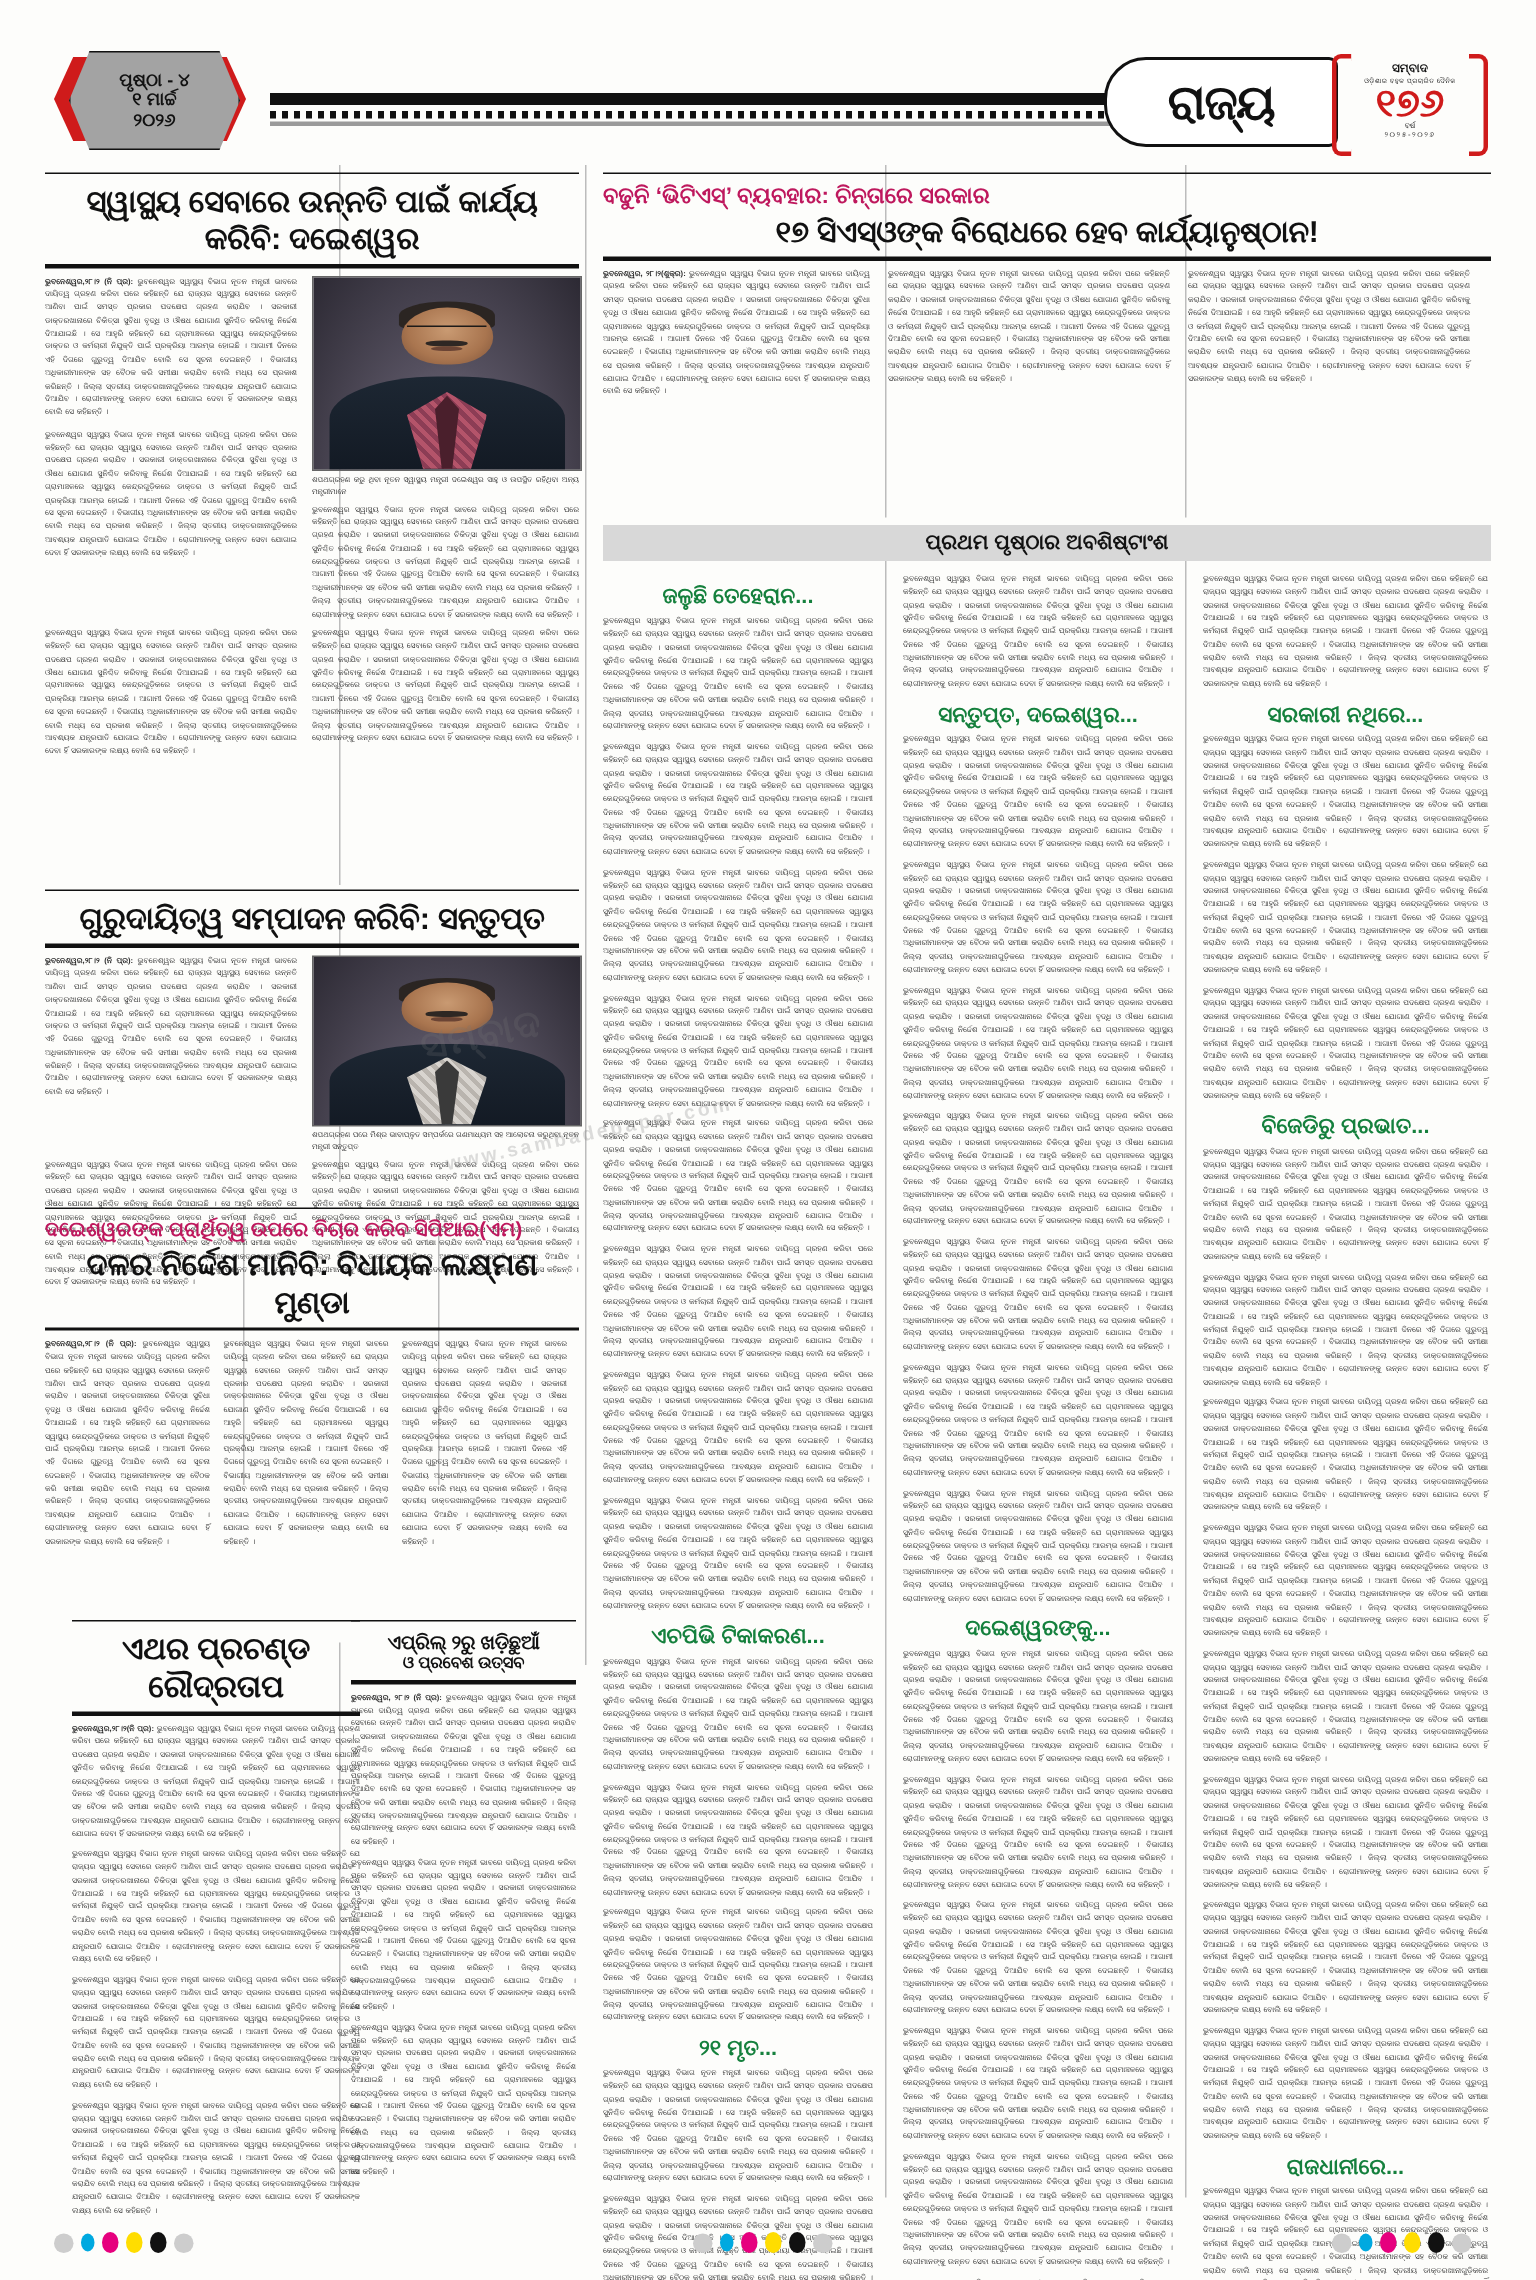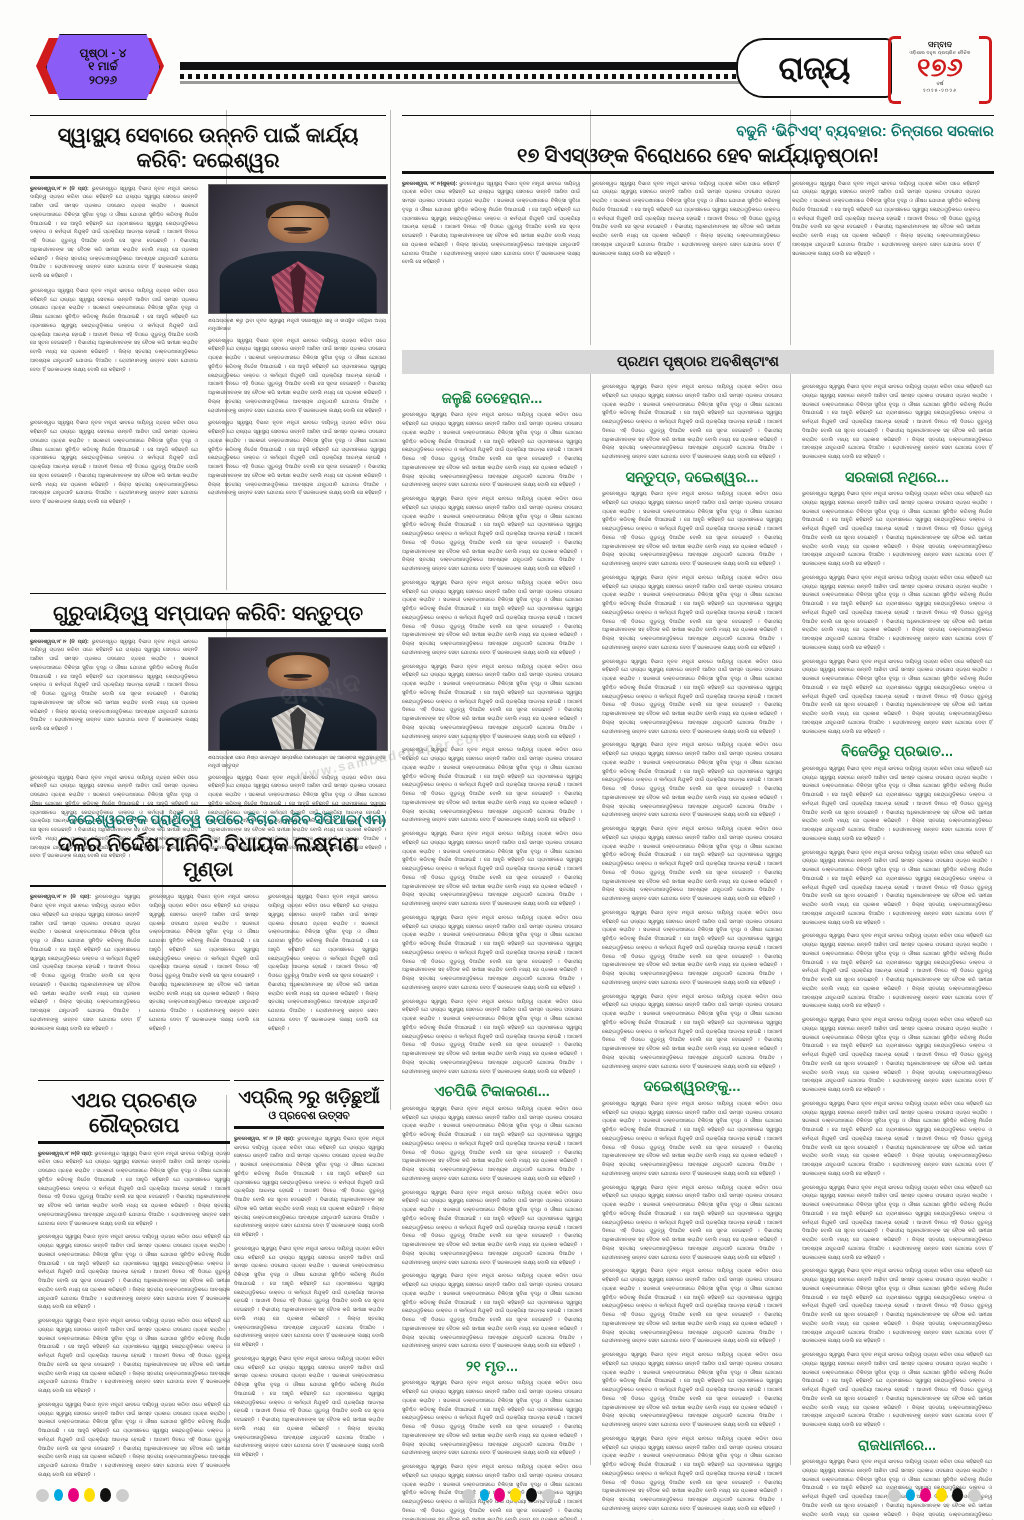--- a/index.html
+++ b/index.html
@@ -33,21 +33,21 @@
   .page-tag{
     position:absolute;left:6px;top:0px;width:128px;height:64px;
   }
   .page-tag .redshape{
     position:absolute;left:0;top:4px;width:128px;height:56px;
     background:#cf1b1b;
     clip-path:polygon(10% 0,90% 0,100% 50%,90% 100%,10% 100%,0 50%);
   }
   .page-tag .whiteshape{
     position:absolute;left:10px;top:0px;width:112px;height:64px;
-    background:#8b5cf6;border:1.5px solid #111;
+    background:#a3a3a3;border:1.5px solid #111;
     clip-path:polygon(12% 0,88% 0,100% 50%,88% 100%,12% 100%,0 50%);
     display:flex;flex-direction:column;align-items:center;justify-content:center;
     line-height:1.12;
   }
   .page-tag .pt-line{font-size:12px;color:#111;font-weight:bold;}
   .section-wrap{
     position:absolute;right:0px;top:-2px;width:268px;height:70px;
   }
   .section-name{
     position:absolute;left:10px;top:6px;width:152px;height:56px;
@@ -77,22 +77,22 @@
   .vline{position:absolute;top:0;width:1px;background:#bcbcbc;}
 
   .col{position:absolute;}
 
   h1.head{
     margin:0;font-size:20.5px;font-weight:bold;color:#111;
     text-align:center;line-height:1.22;letter-spacing:-.2px;
   }
   h1.head.big{font-size:20px;}
   .kicker{
-    margin:0 0 2px 0;font-size:13.5px;font-weight:bold;color:#0f766e;
-    text-align:right;line-height:1.25;
+    margin:0 0 2px 0;font-size:13.5px;font-weight:bold;color:#be185d;
+    text-align:left;line-height:1.25;
   }
   .hr-thin{height:1px;background:#111;margin:5px 0 6px;}
   .hr-thick{height:2.5px;background:#111;margin:4px 0 5px;}
 
   .jump-title{
     font-size:14.5px;font-weight:bold;color:#15803d;text-align:center;
     margin:8px 0 3px;line-height:1.2;
   }
   .band{
     background:#d8d8d8;text-align:center;font-size:14px;font-weight:bold;
@@ -299,36 +299,36 @@
       <div style="display:flex;gap:9px;">
         <div style="width:110px;" class="bodytext">
           <span class="dateline">ଭୁବନେଶ୍ୱର,୨୮।୨ (ନି ପ୍ର):</span>
           <span>ଭୁବନେଶ୍ୱର ସ୍ୱାସ୍ଥ୍ୟ ବିଭାଗ ନୂତନ ମନ୍ତ୍ରୀ ଭାବରେ ଦାୟିତ୍ୱ ଗ୍ରହଣ କରିବା ପରେ କହିଛନ୍ତି ଯେ ରାଜ୍ୟର ସ୍ୱାସ୍ଥ୍ୟ ସେବାରେ ଉନ୍ନତି ଆଣିବା ପାଇଁ ସମସ୍ତ ପ୍ରକାର ପଦକ୍ଷେପ ଗ୍ରହଣ କରାଯିବ । ସରକାରୀ ଡାକ୍ତରଖାନାରେ ଚିକିତ୍ସା ସୁବିଧା ବୃଦ୍ଧି ଓ ଔଷଧ ଯୋଗାଣ ସୁନିଶ୍ଚିତ କରିବାକୁ ନିର୍ଦ୍ଦେଶ ଦିଆଯାଇଛି । ସେ ଆହୁରି କହିଛନ୍ତି ଯେ ଗ୍ରାମାଞ୍ଚଳରେ ସ୍ୱାସ୍ଥ୍ୟ କେନ୍ଦ୍ରଗୁଡ଼ିକରେ ଡାକ୍ତର ଓ କର୍ମଚାରୀ ନିଯୁକ୍ତି ପାଇଁ ପ୍ରକ୍ରିୟା ଆରମ୍ଭ ହୋଇଛି । ଆଗାମୀ ଦିନରେ ଏହି ଦିଗରେ ଗୁରୁତ୍ୱ ଦିଆଯିବ ବୋଲି ସେ ସୂଚନା ଦେଇଛନ୍ତି । ବିଭାଗୀୟ ଅଧିକାରୀମାନଙ୍କ ସହ ବୈଠକ କରି ସମୀକ୍ଷା କରାଯିବ ବୋଲି ମଧ୍ୟ ସେ ପ୍ରକାଶ କରିଛନ୍ତି । ଜିଲ୍ଲା ସ୍ତରୀୟ ଡାକ୍ତରଖାନାଗୁଡ଼ିକରେ ଆବଶ୍ୟକ ଯନ୍ତ୍ରପାତି ଯୋଗାଇ ଦିଆଯିବ । ରୋଗୀମାନଙ୍କୁ ଉନ୍ନତ ସେବା ଯୋଗାଇ ଦେବା ହିଁ ସରକାରଙ୍କ ଲକ୍ଷ୍ୟ ବୋଲି ସେ କହିଛନ୍ତି ।</span>
         </div>
         <div style="width:110px;" class="bodytext">ଭୁବନେଶ୍ୱର ସ୍ୱାସ୍ଥ୍ୟ ବିଭାଗ ନୂତନ ମନ୍ତ୍ରୀ ଭାବରେ ଦାୟିତ୍ୱ ଗ୍ରହଣ କରିବା ପରେ କହିଛନ୍ତି ଯେ ରାଜ୍ୟର ସ୍ୱାସ୍ଥ୍ୟ ସେବାରେ ଉନ୍ନତି ଆଣିବା ପାଇଁ ସମସ୍ତ ପ୍ରକାର ପଦକ୍ଷେପ ଗ୍ରହଣ କରାଯିବ । ସରକାରୀ ଡାକ୍ତରଖାନାରେ ଚିକିତ୍ସା ସୁବିଧା ବୃଦ୍ଧି ଓ ଔଷଧ ଯୋଗାଣ ସୁନିଶ୍ଚିତ କରିବାକୁ ନିର୍ଦ୍ଦେଶ ଦିଆଯାଇଛି । ସେ ଆହୁରି କହିଛନ୍ତି ଯେ ଗ୍ରାମାଞ୍ଚଳରେ ସ୍ୱାସ୍ଥ୍ୟ କେନ୍ଦ୍ରଗୁଡ଼ିକରେ ଡାକ୍ତର ଓ କର୍ମଚାରୀ ନିଯୁକ୍ତି ପାଇଁ ପ୍ରକ୍ରିୟା ଆରମ୍ଭ ହୋଇଛି । ଆଗାମୀ ଦିନରେ ଏହି ଦିଗରେ ଗୁରୁତ୍ୱ ଦିଆଯିବ ବୋଲି ସେ ସୂଚନା ଦେଇଛନ୍ତି । ବିଭାଗୀୟ ଅଧିକାରୀମାନଙ୍କ ସହ ବୈଠକ କରି ସମୀକ୍ଷା କରାଯିବ ବୋଲି ମଧ୍ୟ ସେ ପ୍ରକାଶ କରିଛନ୍ତି । ଜିଲ୍ଲା ସ୍ତରୀୟ ଡାକ୍ତରଖାନାଗୁଡ଼ିକରେ ଆବଶ୍ୟକ ଯନ୍ତ୍ରପାତି ଯୋଗାଇ ଦିଆଯିବ । ରୋଗୀମାନଙ୍କୁ ଉନ୍ନତ ସେବା ଯୋଗାଇ ଦେବା ହିଁ ସରକାରଙ୍କ ଲକ୍ଷ୍ୟ ବୋଲି ସେ କହିଛନ୍ତି ।</div>
         <div style="width:110px;" class="bodytext">ଭୁବନେଶ୍ୱର ସ୍ୱାସ୍ଥ୍ୟ ବିଭାଗ ନୂତନ ମନ୍ତ୍ରୀ ଭାବରେ ଦାୟିତ୍ୱ ଗ୍ରହଣ କରିବା ପରେ କହିଛନ୍ତି ଯେ ରାଜ୍ୟର ସ୍ୱାସ୍ଥ୍ୟ ସେବାରେ ଉନ୍ନତି ଆଣିବା ପାଇଁ ସମସ୍ତ ପ୍ରକାର ପଦକ୍ଷେପ ଗ୍ରହଣ କରାଯିବ । ସରକାରୀ ଡାକ୍ତରଖାନାରେ ଚିକିତ୍ସା ସୁବିଧା ବୃଦ୍ଧି ଓ ଔଷଧ ଯୋଗାଣ ସୁନିଶ୍ଚିତ କରିବାକୁ ନିର୍ଦ୍ଦେଶ ଦିଆଯାଇଛି । ସେ ଆହୁରି କହିଛନ୍ତି ଯେ ଗ୍ରାମାଞ୍ଚଳରେ ସ୍ୱାସ୍ଥ୍ୟ କେନ୍ଦ୍ରଗୁଡ଼ିକରେ ଡାକ୍ତର ଓ କର୍ମଚାରୀ ନିଯୁକ୍ତି ପାଇଁ ପ୍ରକ୍ରିୟା ଆରମ୍ଭ ହୋଇଛି । ଆଗାମୀ ଦିନରେ ଏହି ଦିଗରେ ଗୁରୁତ୍ୱ ଦିଆଯିବ ବୋଲି ସେ ସୂଚନା ଦେଇଛନ୍ତି । ବିଭାଗୀୟ ଅଧିକାରୀମାନଙ୍କ ସହ ବୈଠକ କରି ସମୀକ୍ଷା କରାଯିବ ବୋଲି ମଧ୍ୟ ସେ ପ୍ରକାଶ କରିଛନ୍ତି । ଜିଲ୍ଲା ସ୍ତରୀୟ ଡାକ୍ତରଖାନାଗୁଡ଼ିକରେ ଆବଶ୍ୟକ ଯନ୍ତ୍ରପାତି ଯୋଗାଇ ଦିଆଯିବ । ରୋଗୀମାନଙ୍କୁ ଉନ୍ନତ ସେବା ଯୋଗାଇ ଦେବା ହିଁ ସରକାରଙ୍କ ଲକ୍ଷ୍ୟ ବୋଲି ସେ କହିଛନ୍ତି ।</div>
       </div>
     </div>
 
-    <div class="col" style="left:8px;top:965px;width:192px;">
+    <div class="col" style="left:18px;top:965px;width:192px;">
       <div class="hr-thin"></div>
       <h1 class="head">ଏଥର ପ୍ରଚଣ୍ଡ ରୌଦ୍ରତାପ</h1>
       <div class="hr-thick"></div>
       <div class="bodytext">
         <span class="dateline">ଭୁବନେଶ୍ୱର,୨୮।୨(ନି ପ୍ର):</span>
         <span>ଭୁବନେଶ୍ୱର ସ୍ୱାସ୍ଥ୍ୟ ବିଭାଗ ନୂତନ ମନ୍ତ୍ରୀ ଭାବରେ ଦାୟିତ୍ୱ ଗ୍ରହଣ କରିବା ପରେ କହିଛନ୍ତି ଯେ ରାଜ୍ୟର ସ୍ୱାସ୍ଥ୍ୟ ସେବାରେ ଉନ୍ନତି ଆଣିବା ପାଇଁ ସମସ୍ତ ପ୍ରକାର ପଦକ୍ଷେପ ଗ୍ରହଣ କରାଯିବ । ସରକାରୀ ଡାକ୍ତରଖାନାରେ ଚିକିତ୍ସା ସୁବିଧା ବୃଦ୍ଧି ଓ ଔଷଧ ଯୋଗାଣ ସୁନିଶ୍ଚିତ କରିବାକୁ ନିର୍ଦ୍ଦେଶ ଦିଆଯାଇଛି । ସେ ଆହୁରି କହିଛନ୍ତି ଯେ ଗ୍ରାମାଞ୍ଚଳରେ ସ୍ୱାସ୍ଥ୍ୟ କେନ୍ଦ୍ରଗୁଡ଼ିକରେ ଡାକ୍ତର ଓ କର୍ମଚାରୀ ନିଯୁକ୍ତି ପାଇଁ ପ୍ରକ୍ରିୟା ଆରମ୍ଭ ହୋଇଛି । ଆଗାମୀ ଦିନରେ ଏହି ଦିଗରେ ଗୁରୁତ୍ୱ ଦିଆଯିବ ବୋଲି ସେ ସୂଚନା ଦେଇଛନ୍ତି । ବିଭାଗୀୟ ଅଧିକାରୀମାନଙ୍କ ସହ ବୈଠକ କରି ସମୀକ୍ଷା କରାଯିବ ବୋଲି ମଧ୍ୟ ସେ ପ୍ରକାଶ କରିଛନ୍ତି । ଜିଲ୍ଲା ସ୍ତରୀୟ ଡାକ୍ତରଖାନାଗୁଡ଼ିକରେ ଆବଶ୍ୟକ ଯନ୍ତ୍ରପାତି ଯୋଗାଇ ଦିଆଯିବ । ରୋଗୀମାନଙ୍କୁ ଉନ୍ନତ ସେବା ଯୋଗାଇ ଦେବା ହିଁ ସରକାରଙ୍କ ଲକ୍ଷ୍ୟ ବୋଲି ସେ କହିଛନ୍ତି ।</span>
       </div>
       <div class="bodytext" style="margin-top:5px;">ଭୁବନେଶ୍ୱର ସ୍ୱାସ୍ଥ୍ୟ ବିଭାଗ ନୂତନ ମନ୍ତ୍ରୀ ଭାବରେ ଦାୟିତ୍ୱ ଗ୍ରହଣ କରିବା ପରେ କହିଛନ୍ତି ଯେ ରାଜ୍ୟର ସ୍ୱାସ୍ଥ୍ୟ ସେବାରେ ଉନ୍ନତି ଆଣିବା ପାଇଁ ସମସ୍ତ ପ୍ରକାର ପଦକ୍ଷେପ ଗ୍ରହଣ କରାଯିବ । ସରକାରୀ ଡାକ୍ତରଖାନାରେ ଚିକିତ୍ସା ସୁବିଧା ବୃଦ୍ଧି ଓ ଔଷଧ ଯୋଗାଣ ସୁନିଶ୍ଚିତ କରିବାକୁ ନିର୍ଦ୍ଦେଶ ଦିଆଯାଇଛି । ସେ ଆହୁରି କହିଛନ୍ତି ଯେ ଗ୍ରାମାଞ୍ଚଳରେ ସ୍ୱାସ୍ଥ୍ୟ କେନ୍ଦ୍ରଗୁଡ଼ିକରେ ଡାକ୍ତର ଓ କର୍ମଚାରୀ ନିଯୁକ୍ତି ପାଇଁ ପ୍ରକ୍ରିୟା ଆରମ୍ଭ ହୋଇଛି । ଆଗାମୀ ଦିନରେ ଏହି ଦିଗରେ ଗୁରୁତ୍ୱ ଦିଆଯିବ ବୋଲି ସେ ସୂଚନା ଦେଇଛନ୍ତି । ବିଭାଗୀୟ ଅଧିକାରୀମାନଙ୍କ ସହ ବୈଠକ କରି ସମୀକ୍ଷା କରାଯିବ ବୋଲି ମଧ୍ୟ ସେ ପ୍ରକାଶ କରିଛନ୍ତି । ଜିଲ୍ଲା ସ୍ତରୀୟ ଡାକ୍ତରଖାନାଗୁଡ଼ିକରେ ଆବଶ୍ୟକ ଯନ୍ତ୍ରପାତି ଯୋଗାଇ ଦିଆଯିବ । ରୋଗୀମାନଙ୍କୁ ଉନ୍ନତ ସେବା ଯୋଗାଇ ଦେବା ହିଁ ସରକାରଙ୍କ ଲକ୍ଷ୍ୟ ବୋଲି ସେ କହିଛନ୍ତି ।</div>
       <div class="bodytext" style="margin-top:5px;">ଭୁବନେଶ୍ୱର ସ୍ୱାସ୍ଥ୍ୟ ବିଭାଗ ନୂତନ ମନ୍ତ୍ରୀ ଭାବରେ ଦାୟିତ୍ୱ ଗ୍ରହଣ କରିବା ପରେ କହିଛନ୍ତି ଯେ ରାଜ୍ୟର ସ୍ୱାସ୍ଥ୍ୟ ସେବାରେ ଉନ୍ନତି ଆଣିବା ପାଇଁ ସମସ୍ତ ପ୍ରକାର ପଦକ୍ଷେପ ଗ୍ରହଣ କରାଯିବ । ସରକାରୀ ଡାକ୍ତରଖାନାରେ ଚିକିତ୍ସା ସୁବିଧା ବୃଦ୍ଧି ଓ ଔଷଧ ଯୋଗାଣ ସୁନିଶ୍ଚିତ କରିବାକୁ ନିର୍ଦ୍ଦେଶ ଦିଆଯାଇଛି । ସେ ଆହୁରି କହିଛନ୍ତି ଯେ ଗ୍ରାମାଞ୍ଚଳରେ ସ୍ୱାସ୍ଥ୍ୟ କେନ୍ଦ୍ରଗୁଡ଼ିକରେ ଡାକ୍ତର ଓ କର୍ମଚାରୀ ନିଯୁକ୍ତି ପାଇଁ ପ୍ରକ୍ରିୟା ଆରମ୍ଭ ହୋଇଛି । ଆଗାମୀ ଦିନରେ ଏହି ଦିଗରେ ଗୁରୁତ୍ୱ ଦିଆଯିବ ବୋଲି ସେ ସୂଚନା ଦେଇଛନ୍ତି । ବିଭାଗୀୟ ଅଧିକାରୀମାନଙ୍କ ସହ ବୈଠକ କରି ସମୀକ୍ଷା କରାଯିବ ବୋଲି ମଧ୍ୟ ସେ ପ୍ରକାଶ କରିଛନ୍ତି । ଜିଲ୍ଲା ସ୍ତରୀୟ ଡାକ୍ତରଖାନାଗୁଡ଼ିକରେ ଆବଶ୍ୟକ ଯନ୍ତ୍ରପାତି ଯୋଗାଇ ଦିଆଯିବ । ରୋଗୀମାନଙ୍କୁ ଉନ୍ନତ ସେବା ଯୋଗାଇ ଦେବା ହିଁ ସରକାରଙ୍କ ଲକ୍ଷ୍ୟ ବୋଲି ସେ କହିଛନ୍ତି ।</div>
       <div class="bodytext" style="margin-top:5px;">ଭୁବନେଶ୍ୱର ସ୍ୱାସ୍ଥ୍ୟ ବିଭାଗ ନୂତନ ମନ୍ତ୍ରୀ ଭାବରେ ଦାୟିତ୍ୱ ଗ୍ରହଣ କରିବା ପରେ କହିଛନ୍ତି ଯେ ରାଜ୍ୟର ସ୍ୱାସ୍ଥ୍ୟ ସେବାରେ ଉନ୍ନତି ଆଣିବା ପାଇଁ ସମସ୍ତ ପ୍ରକାର ପଦକ୍ଷେପ ଗ୍ରହଣ କରାଯିବ । ସରକାରୀ ଡାକ୍ତରଖାନାରେ ଚିକିତ୍ସା ସୁବିଧା ବୃଦ୍ଧି ଓ ଔଷଧ ଯୋଗାଣ ସୁନିଶ୍ଚିତ କରିବାକୁ ନିର୍ଦ୍ଦେଶ ଦିଆଯାଇଛି । ସେ ଆହୁରି କହିଛନ୍ତି ଯେ ଗ୍ରାମାଞ୍ଚଳରେ ସ୍ୱାସ୍ଥ୍ୟ କେନ୍ଦ୍ରଗୁଡ଼ିକରେ ଡାକ୍ତର ଓ କର୍ମଚାରୀ ନିଯୁକ୍ତି ପାଇଁ ପ୍ରକ୍ରିୟା ଆରମ୍ଭ ହୋଇଛି । ଆଗାମୀ ଦିନରେ ଏହି ଦିଗରେ ଗୁରୁତ୍ୱ ଦିଆଯିବ ବୋଲି ସେ ସୂଚନା ଦେଇଛନ୍ତି । ବିଭାଗୀୟ ଅଧିକାରୀମାନଙ୍କ ସହ ବୈଠକ କରି ସମୀକ୍ଷା କରାଯିବ ବୋଲି ମଧ୍ୟ ସେ ପ୍ରକାଶ କରିଛନ୍ତି । ଜିଲ୍ଲା ସ୍ତରୀୟ ଡାକ୍ତରଖାନାଗୁଡ଼ିକରେ ଆବଶ୍ୟକ ଯନ୍ତ୍ରପାତି ଯୋଗାଇ ଦିଆଯିବ । ରୋଗୀମାନଙ୍କୁ ଉନ୍ନତ ସେବା ଯୋଗାଇ ଦେବା ହିଁ ସରକାରଙ୍କ ଲକ୍ଷ୍ୟ ବୋଲି ସେ କହିଛନ୍ତି ।</div>
     </div>
 
     <div class="col" style="left:204px;top:965px;width:150px;">
       <div class="hr-thin"></div>
-      <h1 class="head" style="font-size:18px;">ଏପ୍ରିଲ୍‌ ୨ରୁ ଖଡ଼ିଛୁଆଁ</h1>
+      <h1 class="head" style="font-size:13px;">ଏପ୍ରିଲ୍‌ ୨ରୁ ଖଡ଼ିଛୁଆଁ</h1>
       <h1 class="head" style="font-size:11px;">ଓ ପ୍ରବେଶ ଉତ୍ସବ</h1>
       <div class="hr-thick"></div>
       <div class="bodytext">
         <span class="dateline">ଭୁବନେଶ୍ୱର, ୨୮।୨ (ନି ପ୍ର):</span>
         <span>ଭୁବନେଶ୍ୱର ସ୍ୱାସ୍ଥ୍ୟ ବିଭାଗ ନୂତନ ମନ୍ତ୍ରୀ ଭାବରେ ଦାୟିତ୍ୱ ଗ୍ରହଣ କରିବା ପରେ କହିଛନ୍ତି ଯେ ରାଜ୍ୟର ସ୍ୱାସ୍ଥ୍ୟ ସେବାରେ ଉନ୍ନତି ଆଣିବା ପାଇଁ ସମସ୍ତ ପ୍ରକାର ପଦକ୍ଷେପ ଗ୍ରହଣ କରାଯିବ । ସରକାରୀ ଡାକ୍ତରଖାନାରେ ଚିକିତ୍ସା ସୁବିଧା ବୃଦ୍ଧି ଓ ଔଷଧ ଯୋଗାଣ ସୁନିଶ୍ଚିତ କରିବାକୁ ନିର୍ଦ୍ଦେଶ ଦିଆଯାଇଛି । ସେ ଆହୁରି କହିଛନ୍ତି ଯେ ଗ୍ରାମାଞ୍ଚଳରେ ସ୍ୱାସ୍ଥ୍ୟ କେନ୍ଦ୍ରଗୁଡ଼ିକରେ ଡାକ୍ତର ଓ କର୍ମଚାରୀ ନିଯୁକ୍ତି ପାଇଁ ପ୍ରକ୍ରିୟା ଆରମ୍ଭ ହୋଇଛି । ଆଗାମୀ ଦିନରେ ଏହି ଦିଗରେ ଗୁରୁତ୍ୱ ଦିଆଯିବ ବୋଲି ସେ ସୂଚନା ଦେଇଛନ୍ତି । ବିଭାଗୀୟ ଅଧିକାରୀମାନଙ୍କ ସହ ବୈଠକ କରି ସମୀକ୍ଷା କରାଯିବ ବୋଲି ମଧ୍ୟ ସେ ପ୍ରକାଶ କରିଛନ୍ତି । ଜିଲ୍ଲା ସ୍ତରୀୟ ଡାକ୍ତରଖାନାଗୁଡ଼ିକରେ ଆବଶ୍ୟକ ଯନ୍ତ୍ରପାତି ଯୋଗାଇ ଦିଆଯିବ । ରୋଗୀମାନଙ୍କୁ ଉନ୍ନତ ସେବା ଯୋଗାଇ ଦେବା ହିଁ ସରକାରଙ୍କ ଲକ୍ଷ୍ୟ ବୋଲି ସେ କହିଛନ୍ତି ।</span>
       </div>
       <div class="bodytext" style="margin-top:5px;">ଭୁବନେଶ୍ୱର ସ୍ୱାସ୍ଥ୍ୟ ବିଭାଗ ନୂତନ ମନ୍ତ୍ରୀ ଭାବରେ ଦାୟିତ୍ୱ ଗ୍ରହଣ କରିବା ପରେ କହିଛନ୍ତି ଯେ ରାଜ୍ୟର ସ୍ୱାସ୍ଥ୍ୟ ସେବାରେ ଉନ୍ନତି ଆଣିବା ପାଇଁ ସମସ୍ତ ପ୍ରକାର ପଦକ୍ଷେପ ଗ୍ରହଣ କରାଯିବ । ସରକାରୀ ଡାକ୍ତରଖାନାରେ ଚିକିତ୍ସା ସୁବିଧା ବୃଦ୍ଧି ଓ ଔଷଧ ଯୋଗାଣ ସୁନିଶ୍ଚିତ କରିବାକୁ ନିର୍ଦ୍ଦେଶ ଦିଆଯାଇଛି । ସେ ଆହୁରି କହିଛନ୍ତି ଯେ ଗ୍ରାମାଞ୍ଚଳରେ ସ୍ୱାସ୍ଥ୍ୟ କେନ୍ଦ୍ରଗୁଡ଼ିକରେ ଡାକ୍ତର ଓ କର୍ମଚାରୀ ନିଯୁକ୍ତି ପାଇଁ ପ୍ରକ୍ରିୟା ଆରମ୍ଭ ହୋଇଛି । ଆଗାମୀ ଦିନରେ ଏହି ଦିଗରେ ଗୁରୁତ୍ୱ ଦିଆଯିବ ବୋଲି ସେ ସୂଚନା ଦେଇଛନ୍ତି । ବିଭାଗୀୟ ଅଧିକାରୀମାନଙ୍କ ସହ ବୈଠକ କରି ସମୀକ୍ଷା କରାଯିବ ବୋଲି ମଧ୍ୟ ସେ ପ୍ରକାଶ କରିଛନ୍ତି । ଜିଲ୍ଲା ସ୍ତରୀୟ ଡାକ୍ତରଖାନାଗୁଡ଼ିକରେ ଆବଶ୍ୟକ ଯନ୍ତ୍ରପାତି ଯୋଗାଇ ଦିଆଯିବ । ରୋଗୀମାନଙ୍କୁ ଉନ୍ନତ ସେବା ଯୋଗାଇ ଦେବା ହିଁ ସରକାରଙ୍କ ଲକ୍ଷ୍ୟ ବୋଲି ସେ କହିଛନ୍ତି ।</div>
       <div class="bodytext" style="margin-top:5px;">ଭୁବନେଶ୍ୱର ସ୍ୱାସ୍ଥ୍ୟ ବିଭାଗ ନୂତନ ମନ୍ତ୍ରୀ ଭାବରେ ଦାୟିତ୍ୱ ଗ୍ରହଣ କରିବା ପରେ କହିଛନ୍ତି ଯେ ରାଜ୍ୟର ସ୍ୱାସ୍ଥ୍ୟ ସେବାରେ ଉନ୍ନତି ଆଣିବା ପାଇଁ ସମସ୍ତ ପ୍ରକାର ପଦକ୍ଷେପ ଗ୍ରହଣ କରାଯିବ । ସରକାରୀ ଡାକ୍ତରଖାନାରେ ଚିକିତ୍ସା ସୁବିଧା ବୃଦ୍ଧି ଓ ଔଷଧ ଯୋଗାଣ ସୁନିଶ୍ଚିତ କରିବାକୁ ନିର୍ଦ୍ଦେଶ ଦିଆଯାଇଛି । ସେ ଆହୁରି କହିଛନ୍ତି ଯେ ଗ୍ରାମାଞ୍ଚଳରେ ସ୍ୱାସ୍ଥ୍ୟ କେନ୍ଦ୍ରଗୁଡ଼ିକରେ ଡାକ୍ତର ଓ କର୍ମଚାରୀ ନିଯୁକ୍ତି ପାଇଁ ପ୍ରକ୍ରିୟା ଆରମ୍ଭ ହୋଇଛି । ଆଗାମୀ ଦିନରେ ଏହି ଦିଗରେ ଗୁରୁତ୍ୱ ଦିଆଯିବ ବୋଲି ସେ ସୂଚନା ଦେଇଛନ୍ତି । ବିଭାଗୀୟ ଅଧିକାରୀମାନଙ୍କ ସହ ବୈଠକ କରି ସମୀକ୍ଷା କରାଯିବ ବୋଲି ମଧ୍ୟ ସେ ପ୍ରକାଶ କରିଛନ୍ତି । ଜିଲ୍ଲା ସ୍ତରୀୟ ଡାକ୍ତରଖାନାଗୁଡ଼ିକରେ ଆବଶ୍ୟକ ଯନ୍ତ୍ରପାତି ଯୋଗାଇ ଦିଆଯିବ । ରୋଗୀମାନଙ୍କୁ ଉନ୍ନତ ସେବା ଯୋଗାଇ ଦେବା ହିଁ ସରକାରଙ୍କ ଲକ୍ଷ୍ୟ ବୋଲି ସେ କହିଛନ୍ତି ।</div>
     </div>
 

